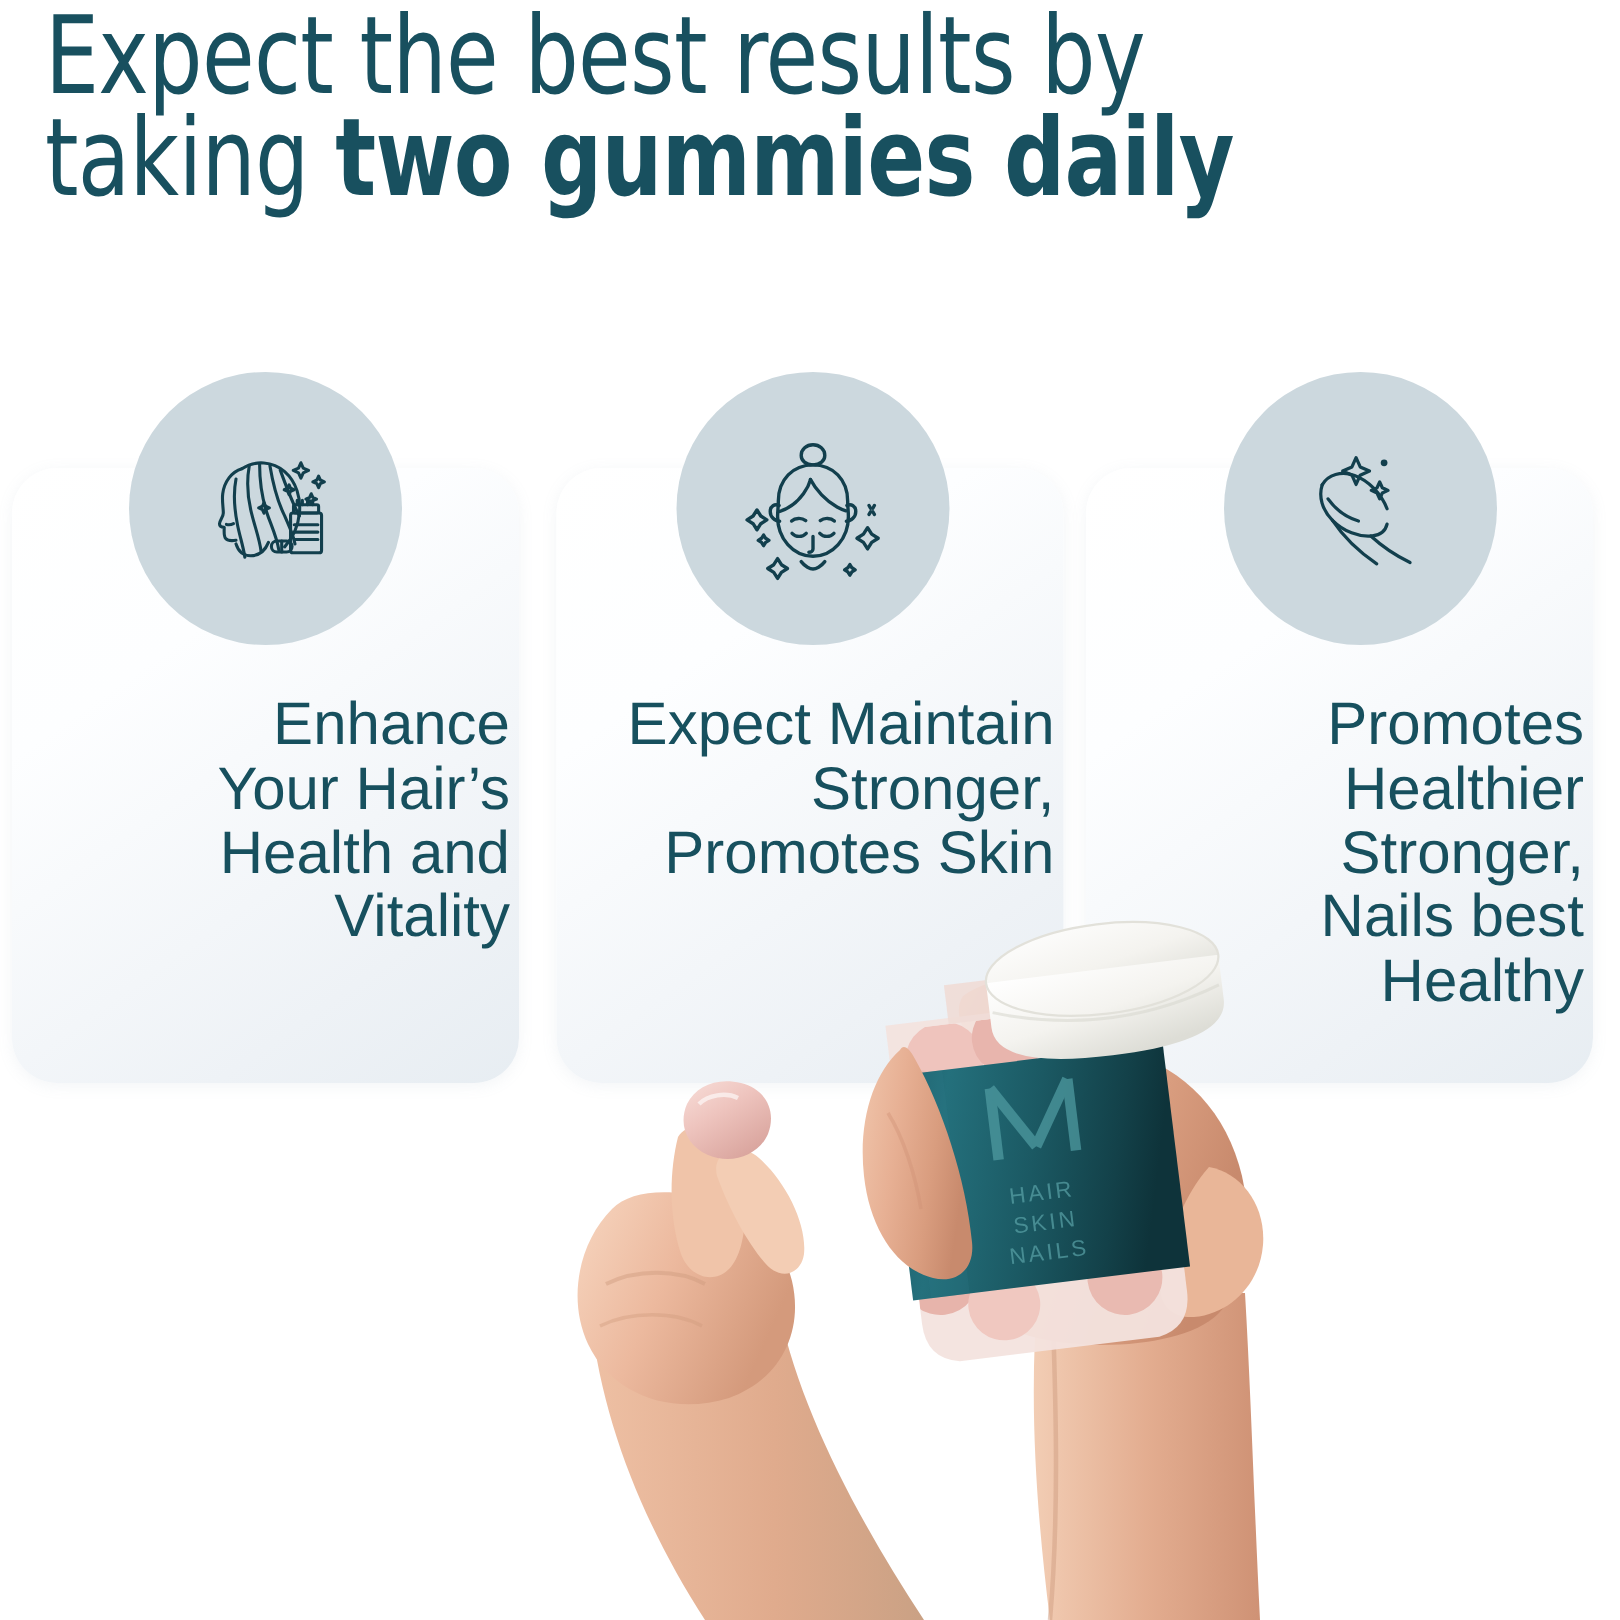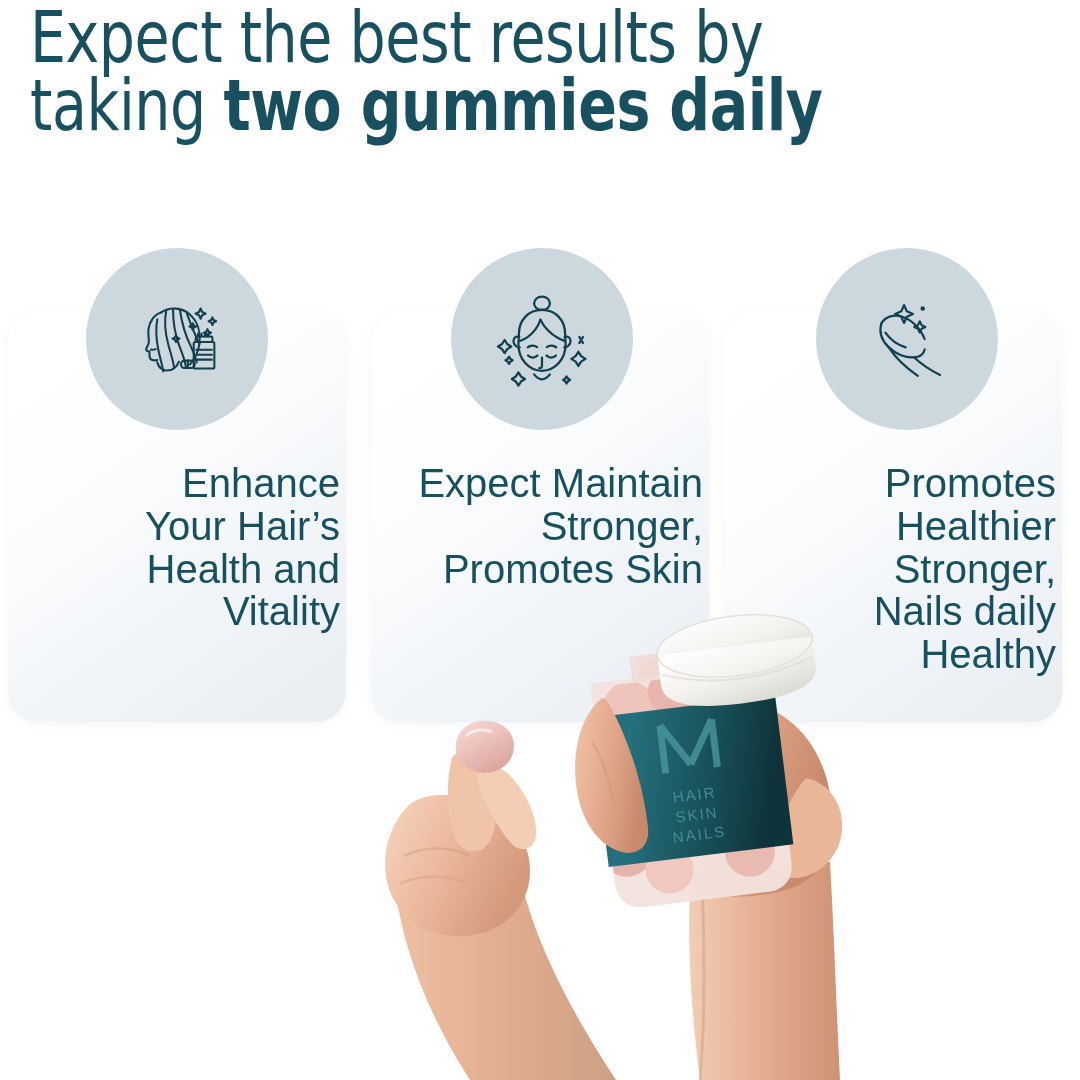--- a/index.html
+++ b/index.html
@@ -102,21 +102,21 @@
       <span class="ln">Stronger,</span>
       <span class="ln">Promotes Skin</span>
     </div>
   </div>
 
   <div class="card c3">
     <div class="card-text">
       <span class="ln">Promotes</span>
       <span class="ln">Healthier</span>
       <span class="ln">Stronger,</span>
-      <span class="ln">Nails daily</span>
+      <span class="ln">Nails best</span>
       <span class="ln">Healthy</span>
     </div>
   </div>
 
 </div>
 
 <div class="icon-circle i1">
   <svg viewBox="0 0 120 120" fill="none" stroke="#123f4d" stroke-width="2.1" stroke-linecap="round" stroke-linejoin="round">
 
     <path d="M44 33c-7 2-12 9-13 17-.6 5 .4 9 .4 13 0 3-2.6 5-2.6 7.4 0 1.6 1.6 2.3 3.2 2.3

